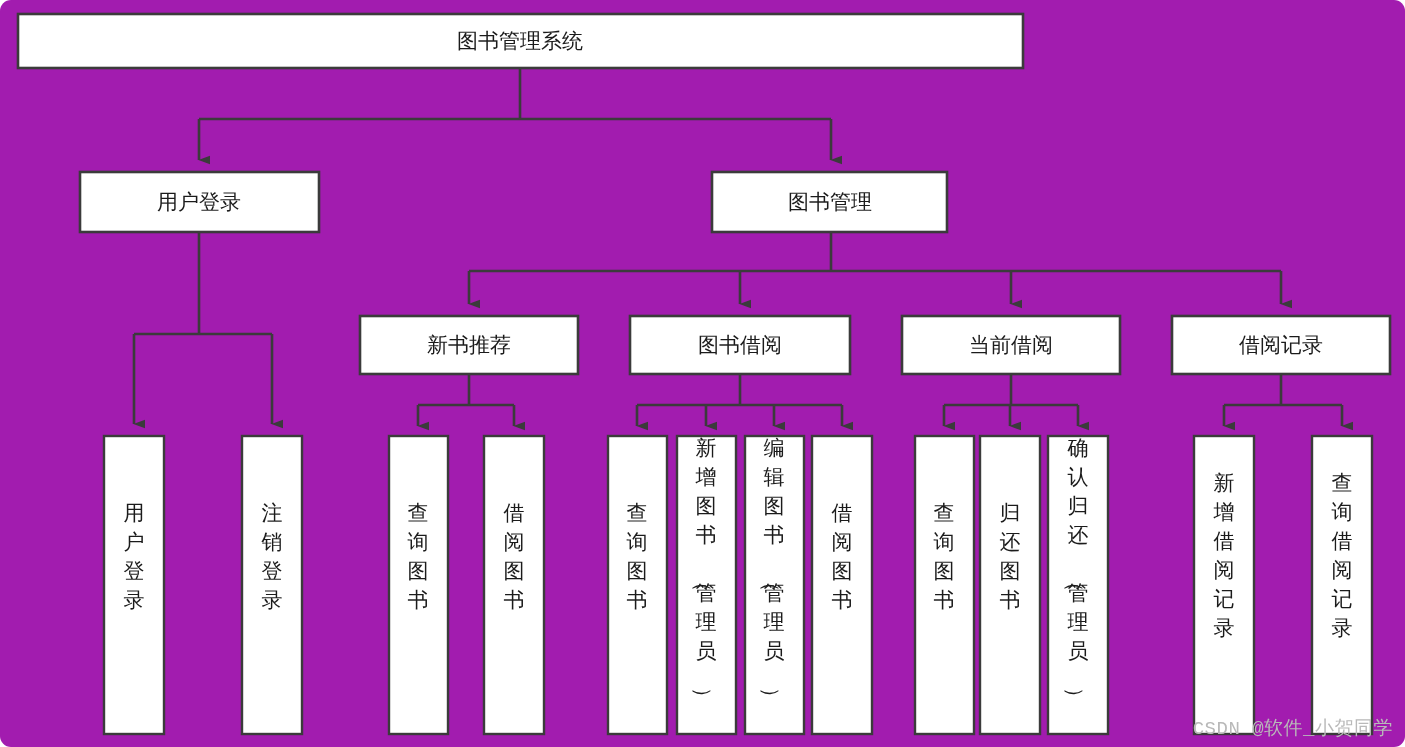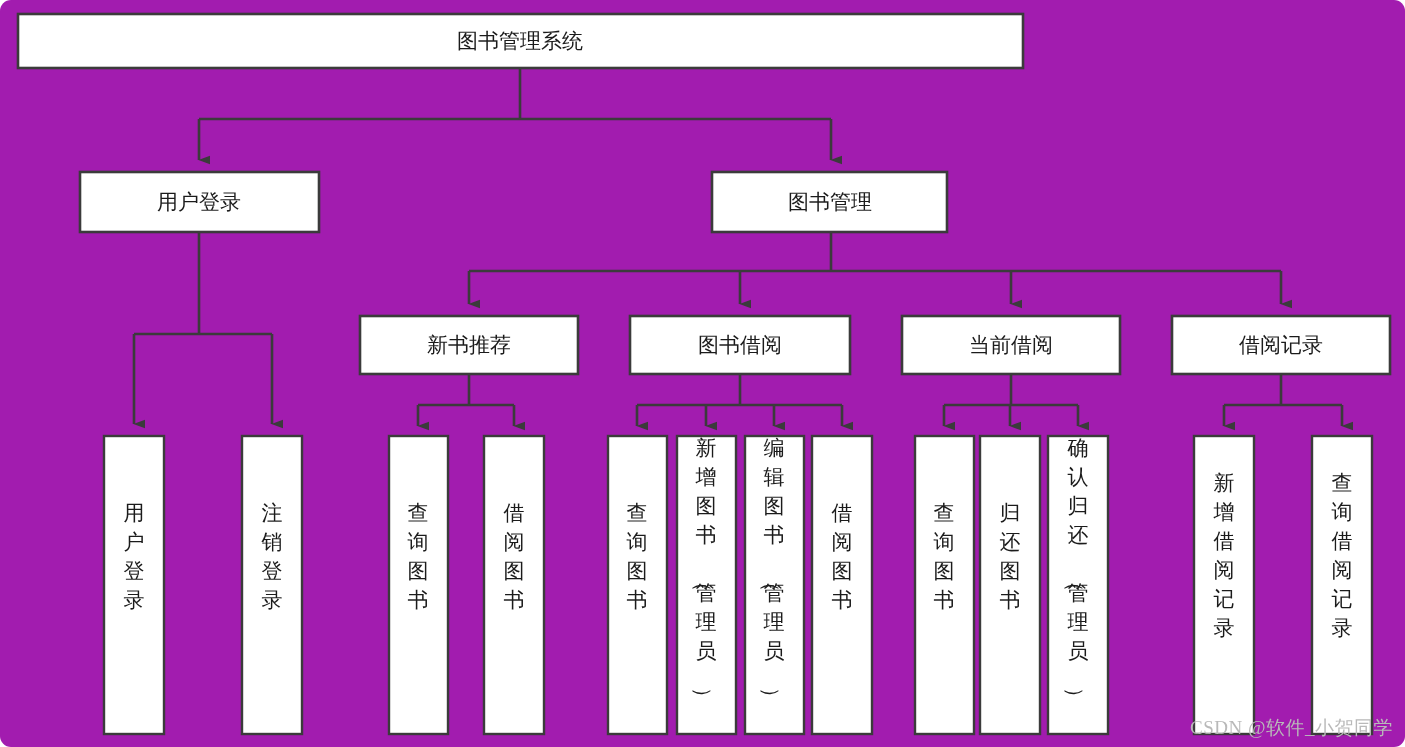--- a/index.html
+++ b/index.html
@@ -57,21 +57,21 @@
   .leaf-label {
     font-family: "Liberation Sans", "DejaVu Sans", sans-serif;
     font-size: 21px;
     fill: #1b1b1b;
     text-anchor: middle;
   }
   .watermark {
     position: absolute;
     right: 12px;
     bottom: 6px;
-    font-family: Liberation Serif, serif;
+    font-family: Liberation Mono, monospace;
     font-size: 19px;
     color: #b9b9b9;
     white-space: nowrap;
     letter-spacing: 0.5px;
     user-select: none;
   }
 </style>
 </head>
 <body>
 

